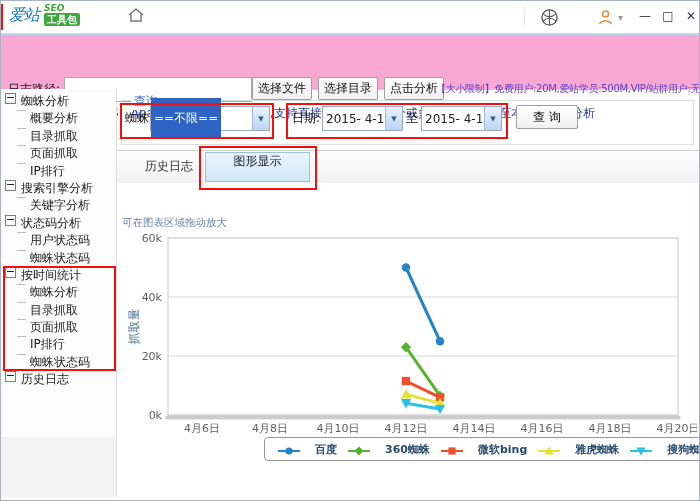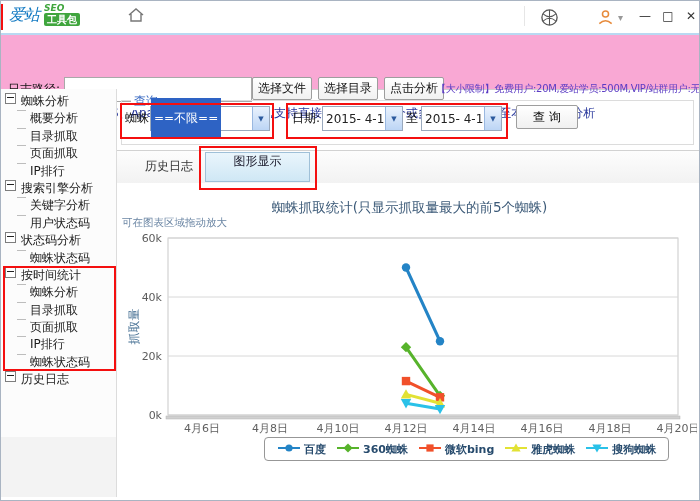--- a/index.html
+++ b/index.html
@@ -52,21 +52,21 @@
   
   #tabstrip{position:absolute;left:117px;top:150px;width:583px;height:32px;background:linear-gradient(#fdfdfd,#f2f2f2);border-top:1px solid #d2d2d2}
   #tab-data{position:absolute;left:137px;top:158px;width:64px;text-align:center;color:#333;cursor:pointer}
   #tab-graph{position:absolute;left:205px;top:152px;width:103px;height:28px;background:linear-gradient(#eaf5fc,#cfe7f5);border:1px solid #9fc0d8;display:flex;align-items:flex-start;justify-content:center;color:#223;cursor:pointer}
   
   #chart{position:absolute;left:122px;top:185px;width:575px;height:306px;background:#fff}
   #chart-title{position:absolute;left:0;top:14px;width:100%;text-align:center;font-size:13.5px;color:#3c5a78}
   #chart-subtitle{position:absolute;left:0;top:31px;width:100%;text-align:left;font-size:10.5px;color:#6b86a4}
   #plot-svg{position:absolute;left:0;top:0}
   #chart-legend{position:absolute;left:142px;top:252px;height:22px;display:flex;align-items:center;gap:10px;padding:0 12px;border:1px solid #979797;border-radius:4px;background:#fff}
-  .lg-item{display:flex;align-items:flex-start;gap:3px;cursor:pointer}
+  .lg-item{display:flex;align-items:flex-end;gap:14px;cursor:pointer}
   .lg-label{font-size:11px;font-weight:bold;color:#274b6d;white-space:nowrap}
   
   .annot{position:absolute;border:2px solid var(--annot);z-index:40;pointer-events:none}
   #annot-logo{left:0;top:4px;width:3px;height:26px;background:var(--annot);border:0}
   #annot-spider{left:120px;top:103px;width:150px;height:32px}
   #annot-date{left:286px;top:103px;width:218px;height:32px}
   #annot-tab{left:199px;top:146px;width:114px;height:40px}
   #annot-side{left:3px;top:266px;width:109px;height:101px}
 </style>
 </head>
@@ -142,27 +142,27 @@
         <span>IP排行</span>
       </div>
       <div class="tree-row tree-parent">
         <span class="expander"></span>
         <span>搜索引擎分析</span>
       </div>
       <div class="tree-row tree-child">
         <span class="connector"></span>
         <span>关键字分析</span>
       </div>
+      <div class="tree-row tree-parent">
+        <span class="expander"></span>
+        <span>状态码分析</span>
+      </div>
       <div class="tree-row tree-child">
         <span class="connector"></span>
         <span>用户状态码</span>
-      </div>
-      <div class="tree-row tree-parent">
-        <span class="expander"></span>
-        <span>状态码分析</span>
       </div>
       <div class="tree-row tree-child">
         <span class="connector"></span>
         <span>蜘蛛状态码</span>
       </div>
       <div class="tree-row tree-parent">
         <span class="expander"></span>
         <span>按时间统计</span>
       </div>
       <div class="tree-row tree-child">
@@ -213,21 +213,20 @@
 </div>
 <button id="query-btn">查 询</button>
 
 <div id="tabstrip"></div>
 <span id="tab-data">历史日志</span>
 <div id="tab-graph">
   <span>图形显示</span>
 </div>
 
 <div id="chart">
-  <div id="chart-title">蜘蛛抓取统计(只显示抓取量最大的前5个蜘蛛)</div>
   <div id="chart-subtitle">可在图表区域拖动放大</div>
   <svg id="plot-svg" width="575" height="300">
       <rect x="46" y="53" width="510" height="177" fill="#ffffff" stroke="#c9c9c9" stroke-width="1"></rect>
       <g>
         <line x1="46" y1="230" x2="556" y2="230" stroke="#d8d8d8" stroke-width="1"></line>
         <line x1="46" y1="171" x2="556" y2="171" stroke="#d8d8d8" stroke-width="1"></line>
         <line x1="46" y1="112" x2="556" y2="112" stroke="#d8d8d8" stroke-width="1"></line>
         <line x1="46" y1="53" x2="556" y2="53" stroke="#d8d8d8" stroke-width="1"></line>
       </g>
       <text x="40" y="234" text-anchor="end" font-size="11" fill="#5c5c5c">0k</text>

